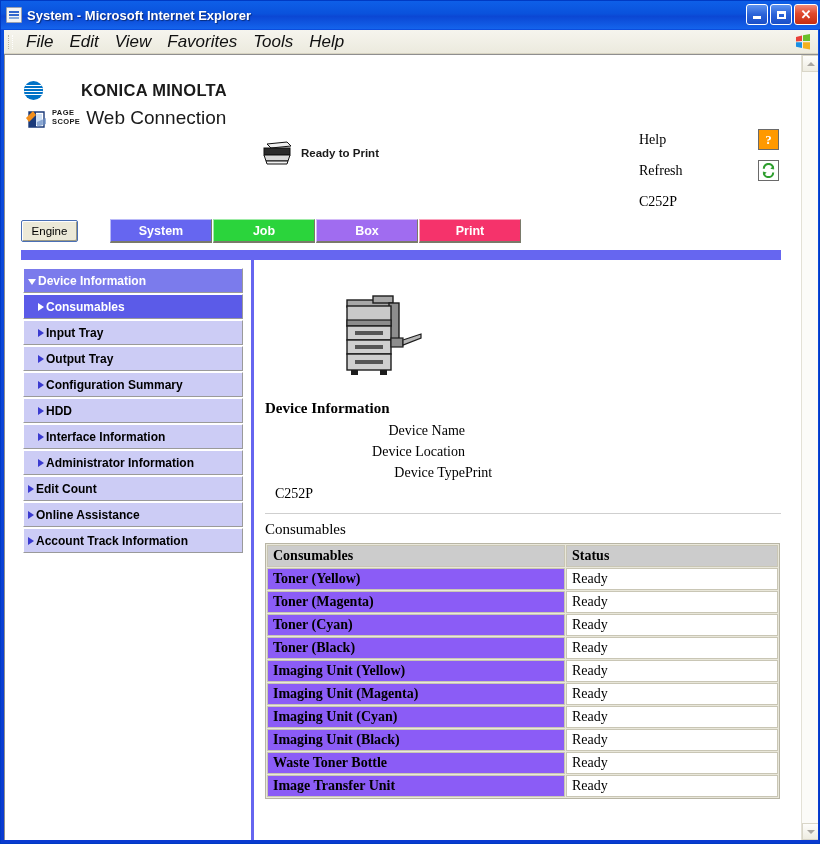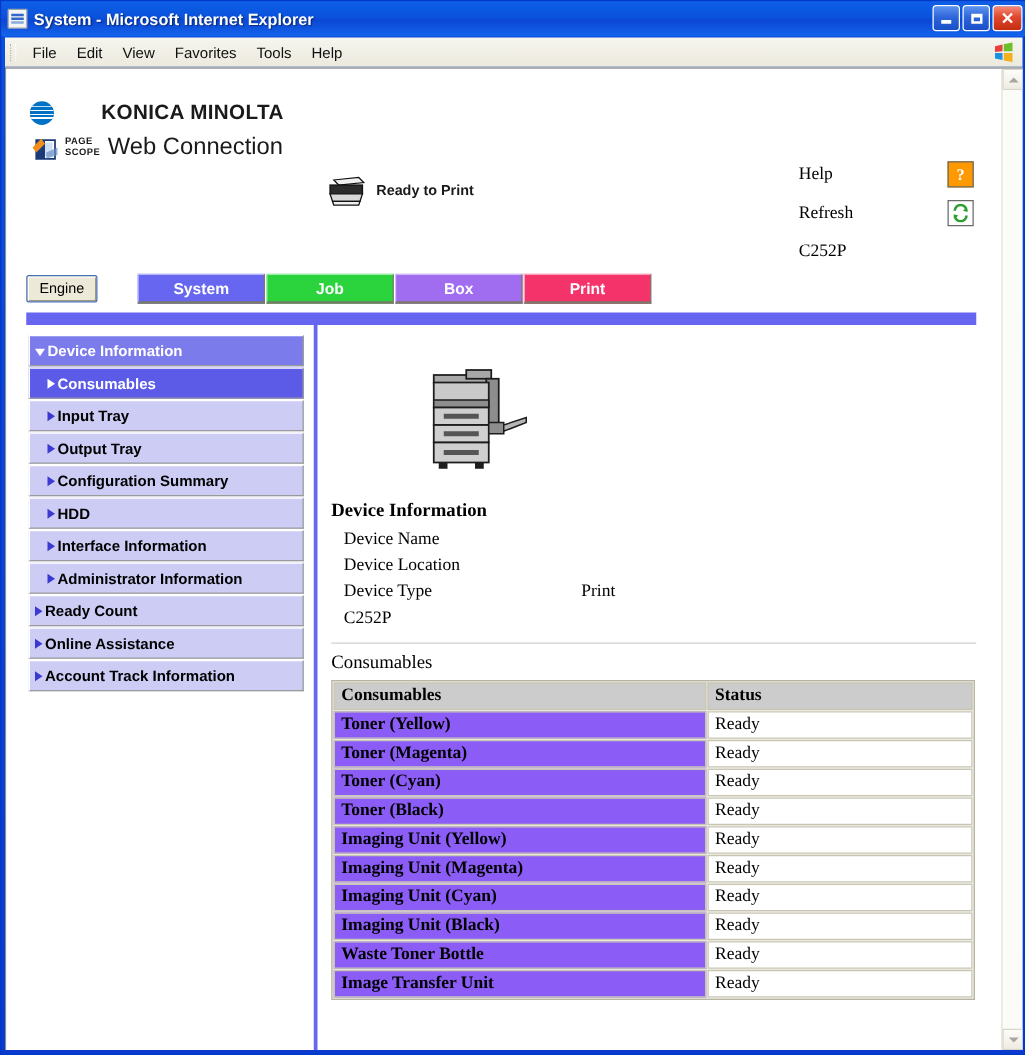--- a/index.html
+++ b/index.html
@@ -82,22 +82,23 @@
     display: flex; align-items: center;
     border-bottom: 1px solid #d8d4c2;
     box-sizing: border-box;
   }
   .grip {
     width: 3px; height: 14px; margin: 0 5px 0 4px;
     border-left: 1px dotted #b9b4a0;
     border-right: 1px dotted #ffffff;
   }
   .menuitem {
-    font-size: 12px; color: #101010; padding: 2px 8px;
-    font-family: "Liberation Sans", sans-serif;
+    font-size: 17px; color: #101010; padding: 2px 8px;
+    font-family: "Liberation Sans", sans-serif;
+    font-style: italic;
   }
   .flag {
     position: absolute; right: 6px; top: 3px; width: 18px; height: 18px;
     display: block;
   }
 
   
   .client {
     position: absolute; left: 3px; top: 53px;
     width: 814px; height: 786px;
@@ -265,21 +266,21 @@
   }
 
   
   .main { position: absolute; left: 258px; top: 213px; width: 520px; }
   .device-img { margin: 22px 0 0 70px; }
   .sec-title {
     font-family: "Liberation Serif", serif;
     font-size: 15px; font-weight: bold; color: #000;
     margin: 14px 0 6px 2px;
   }
-  .kv-row { display: flex; margin: 0 0 5px 12px; font-family: "Liberation Serif", serif; font-size: 14px; color: #000; }
+  .kv-row { display: flex; margin: 0 0 5px 12px; font-family: "Liberation Serif", serif; font-size: 14px; color: #000; text-align: right; }
   .kv-key { width: 190px; }
   .kv-val { }
 
   .hr-line { height: 1px; background: #cfcfcf; margin: 11px 2px 0 2px; }
   .sec-title2 {
     font-family: "Liberation Serif", serif;
     font-size: 15px; color: #000;
     margin: 7px 0 5px 2px;
   }
 
@@ -448,21 +449,21 @@
         <div class="side-item ind">
               <span class="tri"></span>
               <span class="side-label">Interface Information</span>
             </div>
         <div class="side-item ind">
               <span class="tri"></span>
               <span class="side-label">Administrator Information</span>
             </div>
         <div class="side-item">
               <span class="tri"></span>
-              <span class="side-label">Ready Count</span>
+              <span class="side-label">Edit Count</span>
             </div>
         <div class="side-item">
               <span class="tri"></span>
               <span class="side-label">Online Assistance</span>
             </div>
         <div class="side-item">
               <span class="tri"></span>
               <span class="side-label">Account Track Information</span>
             </div>
       </div>

